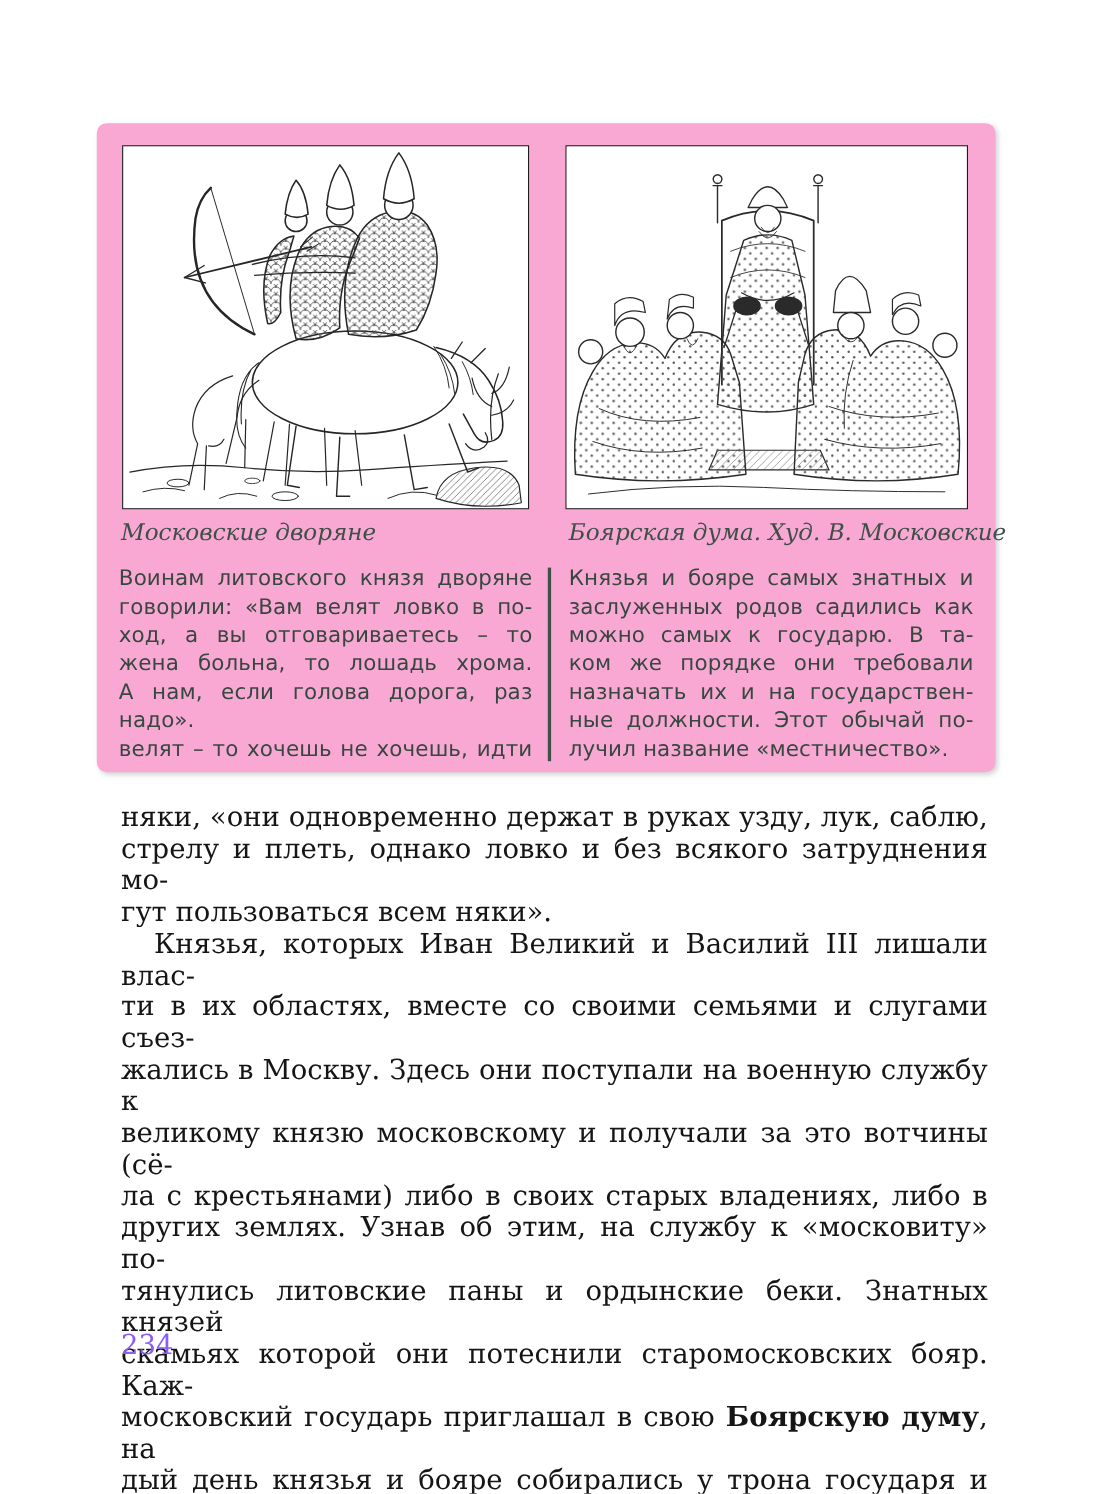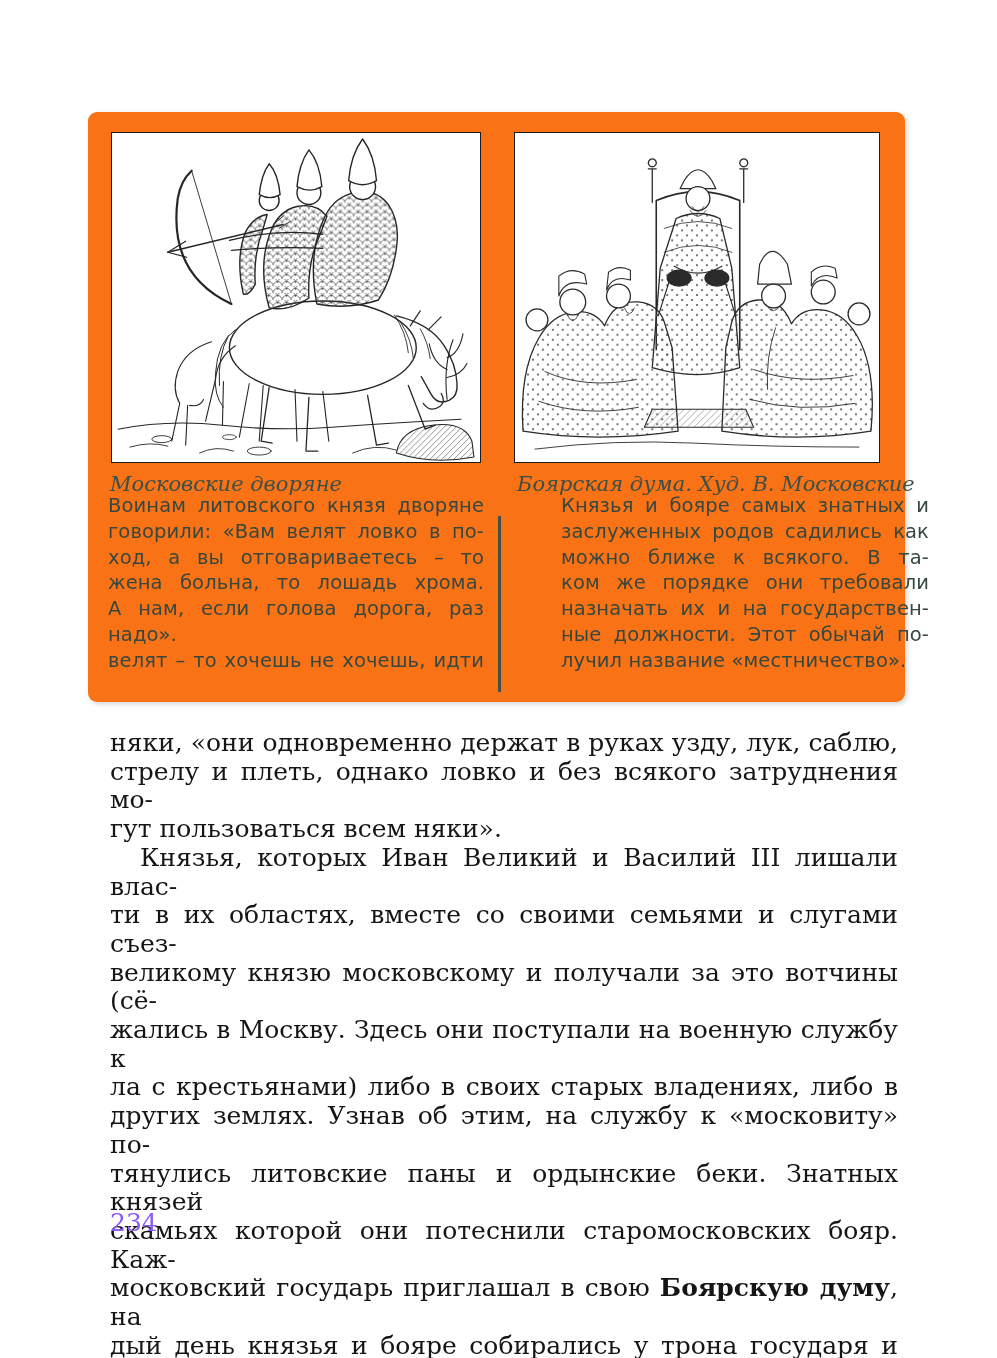--- a/index.html
+++ b/index.html
@@ -2,44 +2,44 @@
 <html lang="ru"><head>
 <meta charset="utf-8">
 <style>
   html,body{margin:0;padding:0;}
   body{
     width:997px;height:1358px;position:relative;background:#ffffff;
     font-family:"DejaVu Serif", serif;overflow:hidden;
   }
   .panel{
     position:absolute;left:88px;top:112px;width:817px;height:590px;
-    background:#f97316;border-radius:9px;
+    background:#f9a8d4;border-radius:9px;
     box-shadow:2px 2px 5px rgba(150,165,158,0.45);
   }
   .img-frame{
     position:absolute;top:20px;height:331px;background:#ffffff;
     border:1.5px solid #1c1c1c;box-sizing:border-box;overflow:hidden;
   }
   .img-left{left:23px;width:370px;}
   .img-right{left:426px;width:366px;}
   .img-frame svg{display:block;width:100%;height:100%;}
   .caption{
     position:absolute;top:360px;height:26px;
     font-family:"DejaVu Serif", serif;font-style:italic;font-size:21px;
     color:#3d4f47;white-space:nowrap;
   }
   .cap-left{left:22px;}
   .cap-right{left:429px;}
   .boxtext{
-    position:absolute;top:381px;
+    position:absolute;top:401px;
     font-family:"DejaVu Sans", sans-serif;font-size:19.5px;line-height:25.8px;
     color:#35473f;letter-spacing:0.1px;
   }
   .bt-left{left:20px;width:376px;}
-  .bt-right{left:429px;width:368px;margin-left:44px;}
+  .bt-right{left:429px;width:368px;}
   .vrule{
     position:absolute;left:410px;top:404px;width:2.5px;height:176px;
     background:#3e5047;
   }
   .body-text{
     position:absolute;left:110px;top:729px;width:788px;
     font-family:"DejaVu Serif", serif;font-size:25px;line-height:28.7px;
     color:#151515;
   }
   .tline{text-align:justify;text-align-last:justify;}
@@ -178,36 +178,36 @@
       <div class="tline">ход, а вы отговариваетесь – то</div>
       <div class="tline">жена больна, то лошадь хрома.</div>
       <div class="tline">А нам, если голова дорога, раз</div>
       <div class="tline last">надо».</div>
       <div class="tline">велят – то хочешь не хочешь, идти</div>
     </div>
   <div class="vrule"></div>
   <div class="boxtext bt-right">
       <div class="tline">Князья и бояре самых знатных и</div>
       <div class="tline">заслуженных родов садились как</div>
-      <div class="tline">можно ближе к всякого. В та-</div>
+      <div class="tline">можно самых к государю. В та-</div>
       <div class="tline">ком же порядке они требовали</div>
       <div class="tline">назначать их и на государствен-</div>
       <div class="tline">ные должности. Этот обычай по-</div>
       <div class="tline last">лучил название «местничество».</div>
     </div>
 </div>
 
 <div class="body-text">
     <div class="tline">няки, «они одновременно держат в руках узду, лук, саблю,</div>
     <div class="tline">стрелу и плеть, однако ловко и без всякого затруднения мо-</div>
     <div class="tline last">гут пользоваться всем няки».</div>
     <div class="tline indent">Князья, которых Иван Великий и Василий III лишали влас-</div>
     <div class="tline">ти в их областях, вместе со своими семьями и слугами съез-</div>
+    <div class="tline">жались в Москву. Здесь они поступали на военную службу к</div>
     <div class="tline">великому князю московскому и получали за это вотчины (сё-</div>
-    <div class="tline">жались в Москву. Здесь они поступали на военную службу к</div>
     <div class="tline">ла с крестьянами) либо в своих старых владениях, либо в</div>
     <div class="tline">других землях. Узнав об этим, на службу к «московиту» по-</div>
     <div class="tline">тянулись литовские паны и ордынские беки. Знатных князей</div>
     <div class="tline">скамьях которой они потеснили старомосковских бояр. Каж-</div>
     <div class="tline">московский государь приглашал в свою <span class="bold">Боярскую думу</span>, на</div>
     <div class="tline">дый день князья и бояре собирались у трона государя и вмес-</div>
   </div>
 
 <div class="page-number">234</div>
 

